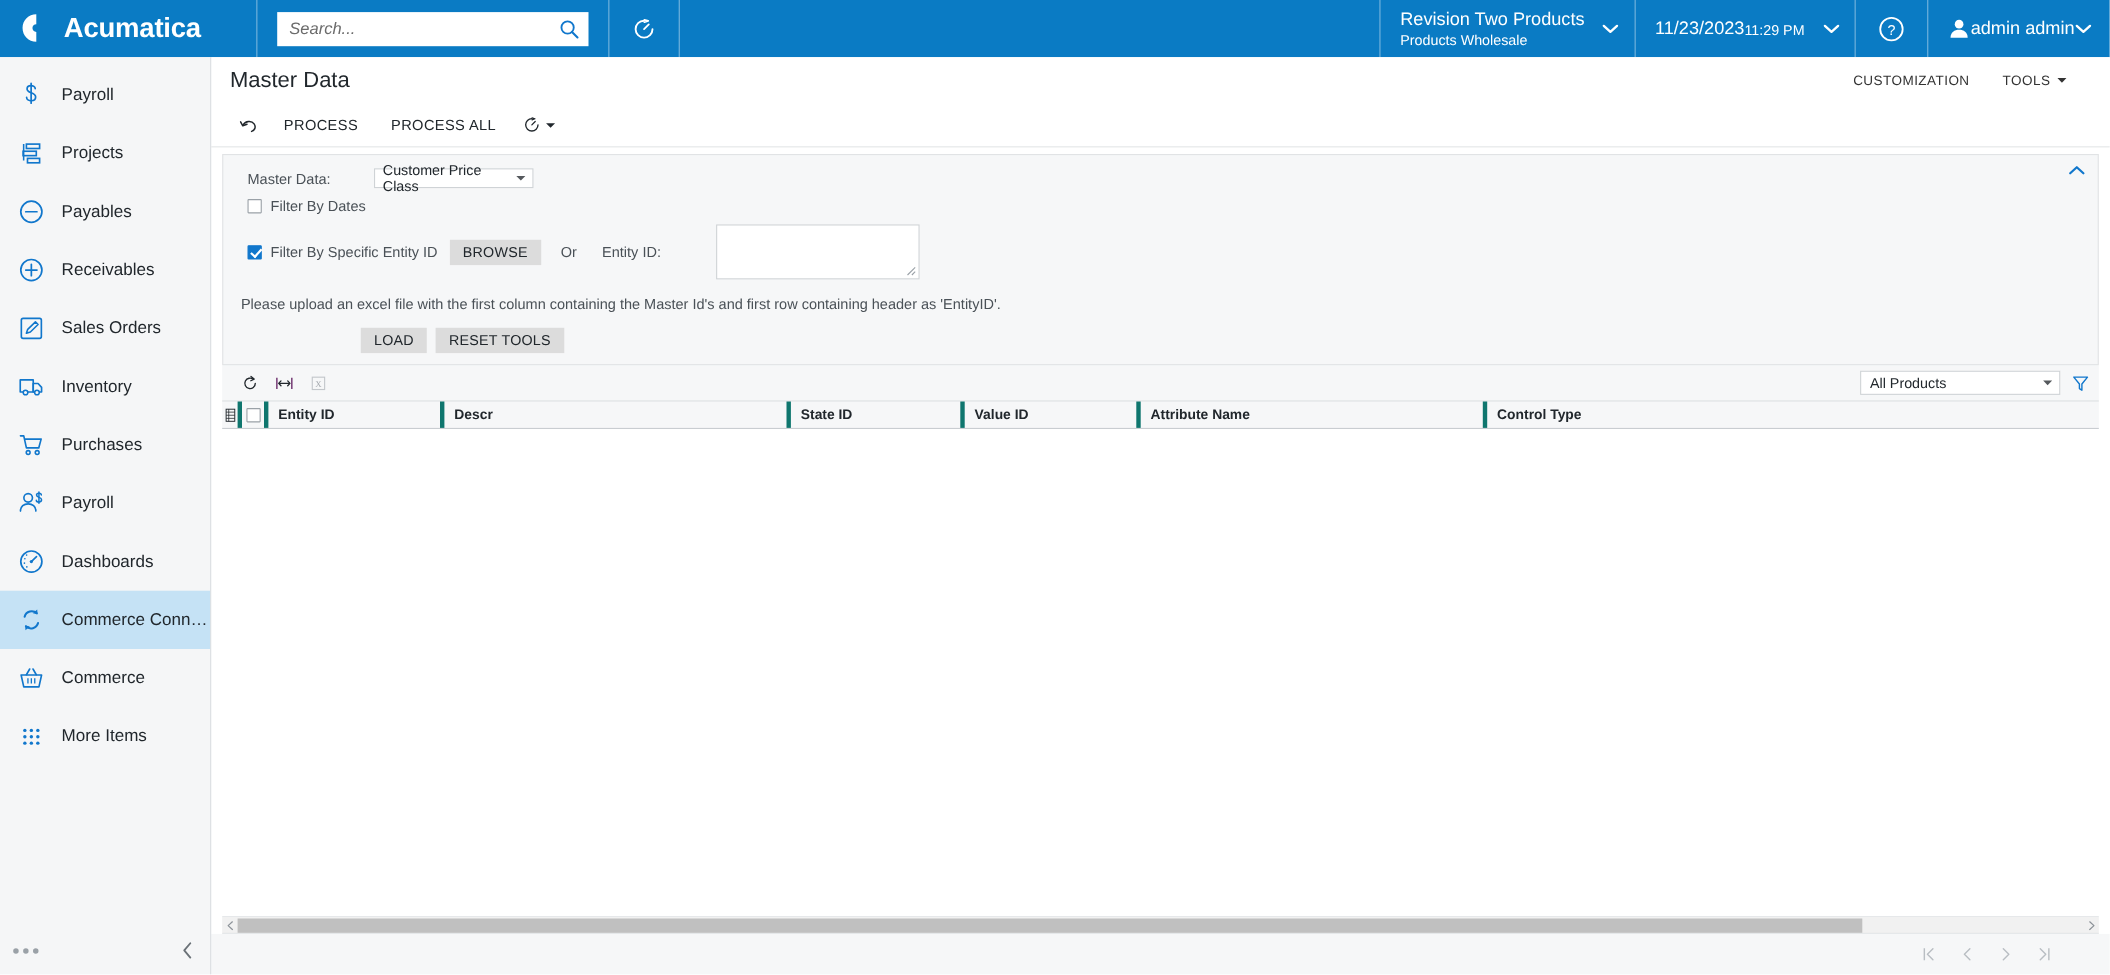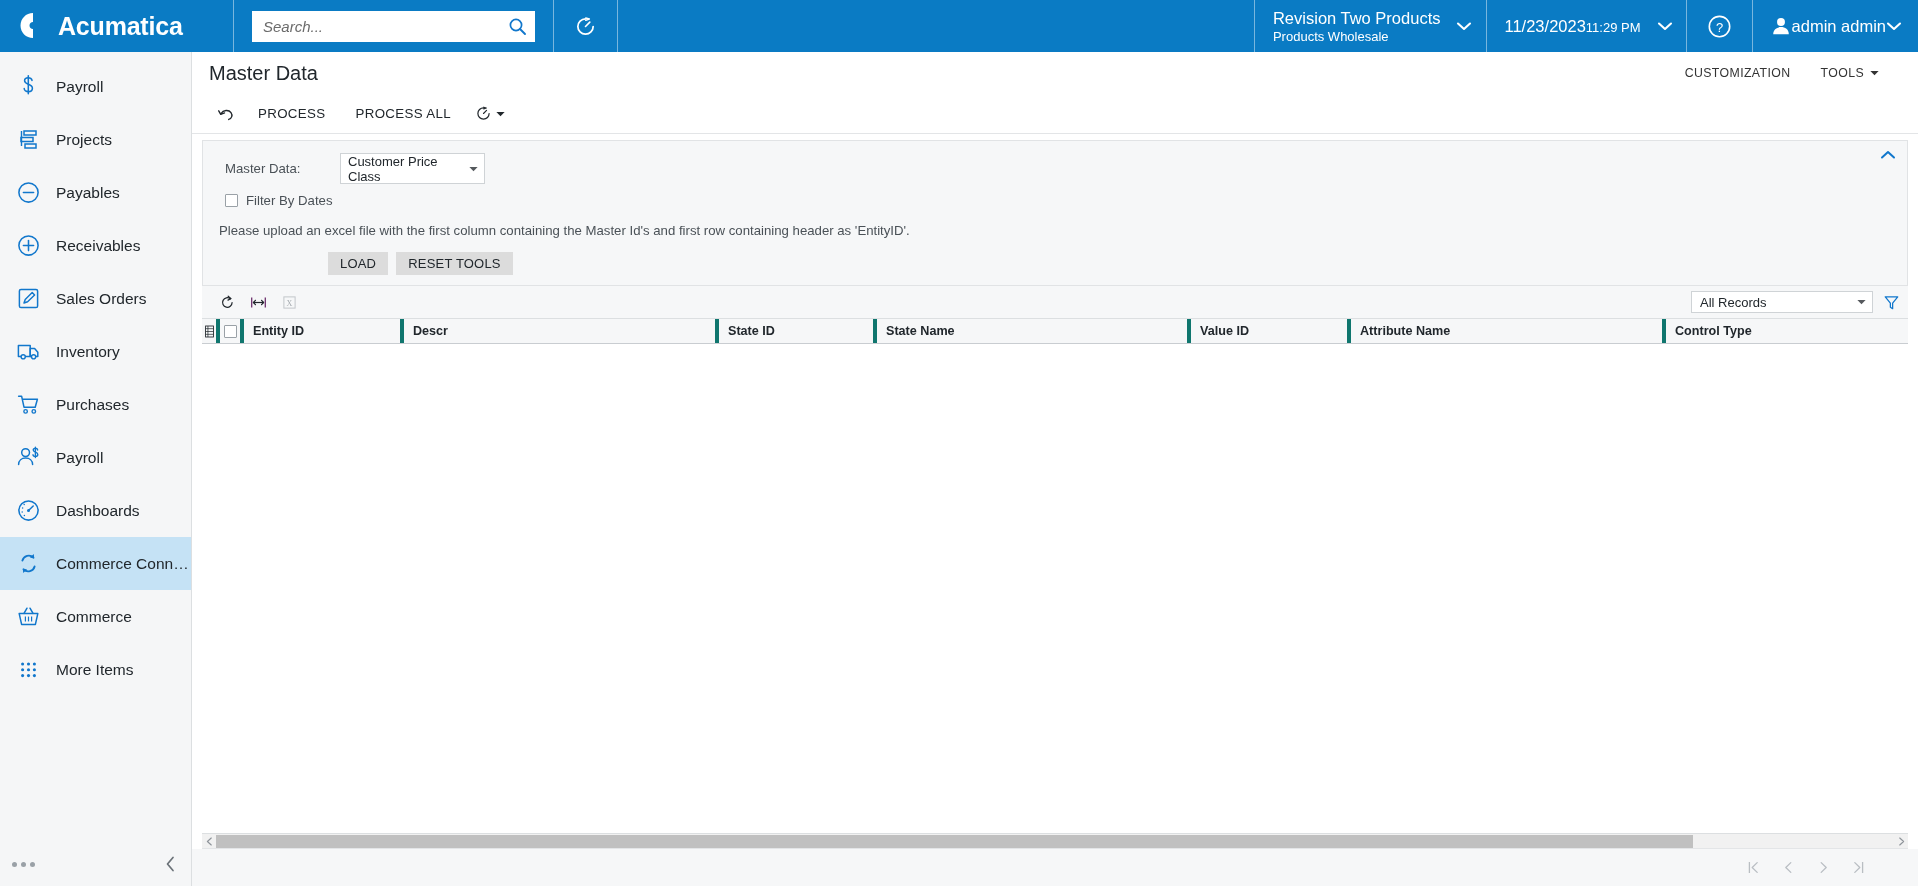--- a/index.html
+++ b/index.html
@@ -109,21 +109,21 @@
     margin: 6px 10px 0 10px; background: #f6f7f8; border: 1px solid #e1e3e5;
     position: relative; padding: 12px 0 10px 0; flex: 0 0 auto;
   }
   .collapse-btn { position: absolute; top: 7px; right: 10px; cursor: pointer; width: 18px; height: 14px; }
 
   .frow { display: flex; align-items: center; padding-left: 22px; }
   .flabel { font-size: 13.2px; color: #4a5157; }
   .flabel.w { width: 115px; flex: 0 0 115px; }
 
   .sel {
-    width: 145px; height: 31px; background: #fff; border: 1px solid #cfd3d6;
+    width: 145px; height: 18px; background: #fff; border: 1px solid #cfd3d6;
     display: flex; align-items: center; justify-content: space-between;
     padding: 0 6px 0 7px; font-size: 13px; color: #21272c; cursor: pointer;
   }
   .sel .carets { width: 9px; height: 6px; }
 
   .cbrow { display: flex; align-items: center; gap: 8px; padding-left: 22px; margin-top: 9px; }
   .cb {
     width: 13px; height: 13px; border: 1px solid #9aa1a7; background: #fff;
     flex: 0 0 13px; cursor: pointer; position: relative; border-radius: 1px;
   }
@@ -530,20 +530,36 @@
                 </svg>
             </span>
           </span>
         </div>
 
         <div class="cbrow">
           <span class="cb"></span>
           <span class="cb-lbl">Filter By Dates</span>
         </div>
 
+        <div class="cbrow" style="gap:0;">
+          <span class="cb checked"></span>
+          <span class="cb-lbl" style="margin-left:8px;">Filter By Specific Entity ID</span>
+          <button class="btn-gray" style="margin-left:11px;">BROWSE</button>
+          <span class="flabel" style="margin-left:18px;">Or</span>
+          <span class="flabel" style="margin-left:23px;">Entity ID:</span>
+          <span class="ta-wrap" style="margin-left:50px; align-self:flex-start;">
+            <textarea class="ta" style=""></textarea>
+            <span class="ta-grip">
+              <svg viewBox="0 0 9 9" width="9" height="9">
+                <line x1="8" y1="1" x2="1" y2="8" stroke="#9aa1a7" stroke-width="1"></line>
+                <line x1="8" y1="5" x2="5" y2="8" stroke="#9aa1a7" stroke-width="1"></line>
+              </svg>
+            </span>
+          </span>
+        </div>
 
         <div class="hint">Please upload an excel file with the first column containing the Master Id's and first row containing header as 'EntityID'.</div>
 
         <div class="btnrow">
           <button class="btn-gray">LOAD</button>
           <button class="btn-gray">RESET TOOLS</button>
         </div>
       </div>
 
       <div class="grid-area">
@@ -567,21 +583,21 @@
           <span class="gt-ico">
             <svg viewBox="0 0 20 20" width="17" height="17">
               <rect x="3.4" y="3.4" width="13.2" height="13.2" fill="none" stroke="#c3c7cb" stroke-width="1.2"></rect>
               <text x="10" y="13.6" font-family="Liberation Serif, serif" font-size="9.5" fill="#a6abb0" text-anchor="middle">X</text>
             </svg>
           </span>
 
           <span class="gt-spacer"></span>
 
           <span class="records-sel">
-            <span>All Records</span>
+            <span>All Products</span>
             <span>
               <svg viewBox="0 0 9 6" width="9" height="6">
                   <path d="M0.4 1 L4.5 5.2 L8.6 1 Z" fill="#55595d"></path>
                 </svg>
             </span>
           </span>
           <span class="funnel">
             <svg viewBox="0 0 18 18" width="17" height="17">
               <path d="M2.4 3 L15.6 3 L10.2 9.6 L10.2 15.6 L7.8 14 L7.8 9.6 Z" fill="none" stroke="#1177cc" stroke-width="1.35" stroke-linejoin="round"></path>
             </svg>
@@ -597,21 +613,20 @@
               <line x1="2" y1="11.6" x2="12" y2="11.6" stroke="#21272c" stroke-width="0.9"></line>
               <line x1="5" y1="1" x2="5" y2="15" stroke="#21272c" stroke-width="0.9"></line>
             </svg>
           </span>
           <span class="gh-cell icon-cell" style="width:24px;flex:0 0 24px;">
             <span style="width:13px;height:13px;border:1px solid #9aa1a7;background:#fff;display:block;border-radius:1px;"></span>
           </span>
           <span class="gh-cell" style="width:160px;flex:0 0 160px;">Entity ID</span>
           <span class="gh-cell" style="width:315px;flex:0 0 315px;">Descr</span>
           <span class="gh-cell" style="width:158px;flex:0 0 158px;">State ID</span>
-          <span class="gh-cell" style="width:314px;flex:0 0 314px;">State Name</span>
           <span class="gh-cell" style="width:160px;flex:0 0 160px;">Value ID</span>
           <span class="gh-cell" style="width:315px;flex:0 0 315px;">Attribute Name</span>
           <span class="gh-cell" style="flex:1 1 auto;border-right:none;">Control Type</span>
         </div>
 
         <div class="grid-body"></div>
 
         <div class="hscroll">
           <span class="hs-arrow">
             <svg viewBox="0 0 8 10" width="7" height="9">

